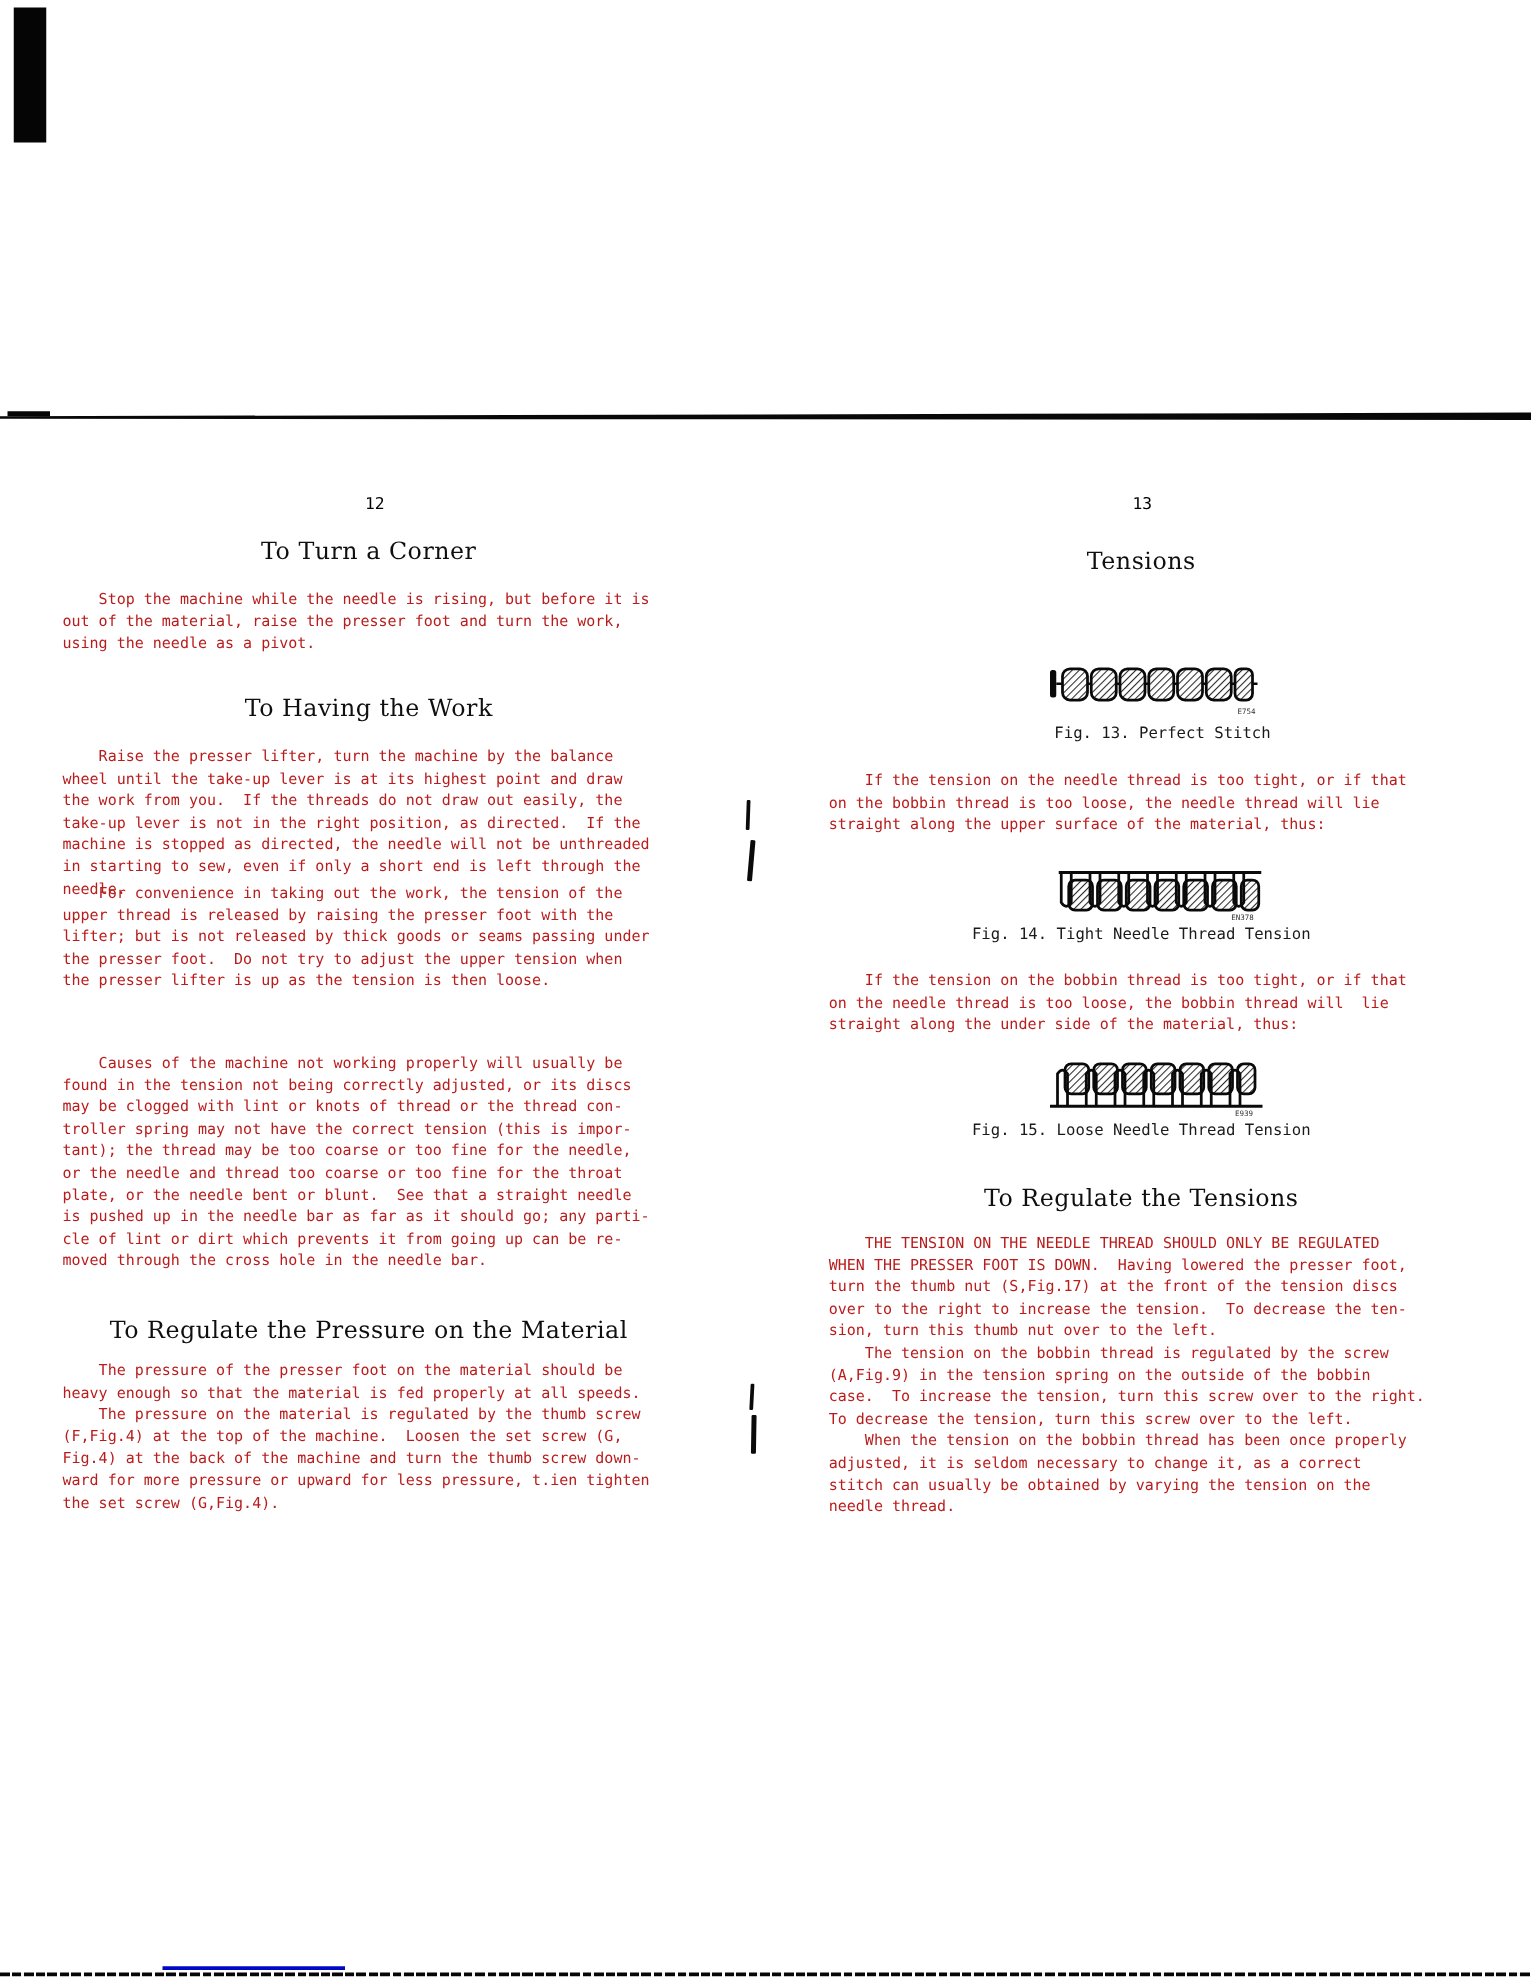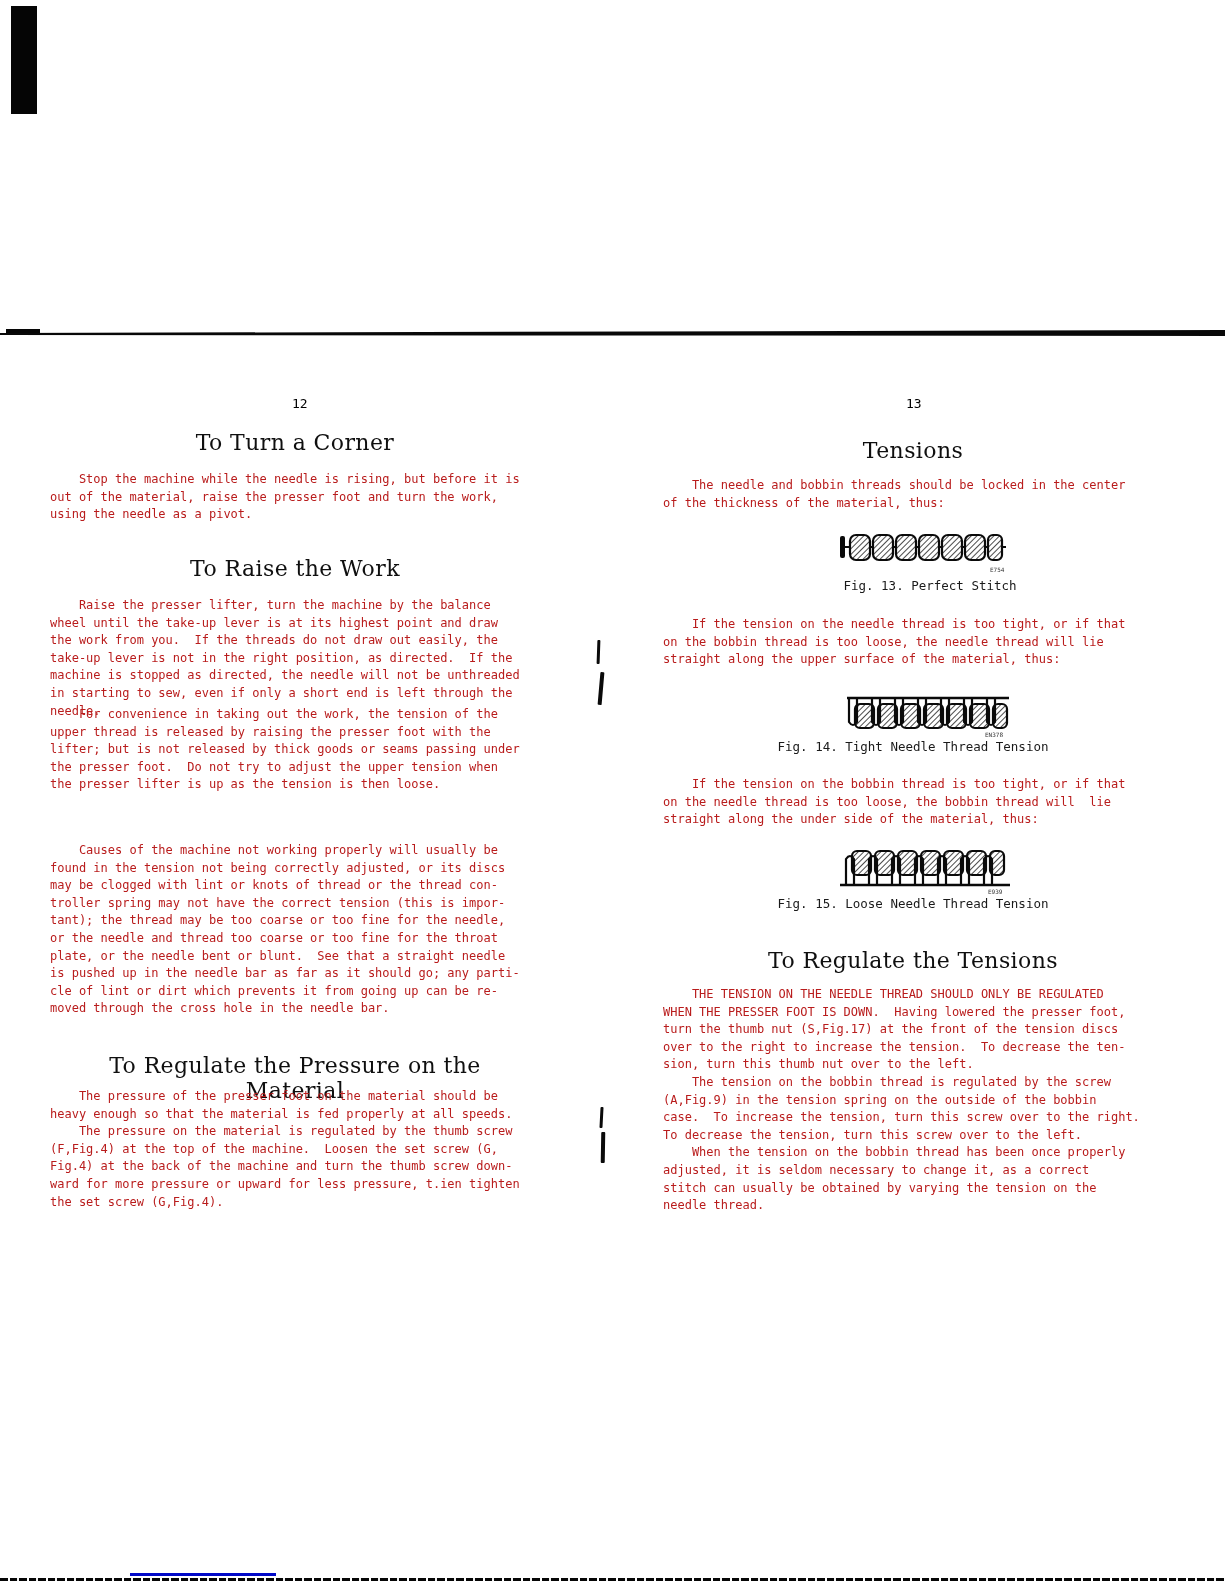--- a/index.html
+++ b/index.html
@@ -7,21 +7,21 @@
     position:relative;width:1225px;height:1585px;background:#ffffff;
     overflow:hidden;font-family:"DejaVu Sans Mono",monospace;color:#161616;
   }
   .body-text{
     position:absolute;white-space:pre;
     font-family:"DejaVu Sans Mono",monospace;
     font-size:12px;line-height:17.6px;color:#b91c1c;
   }
   .heading{
     position:absolute;width:470px;text-align:center;
-    font-family:"DejaVu Serif",serif;font-size:22px;letter-spacing:.4px;
+    font-family:"DejaVu Serif",serif;font-size:19px;letter-spacing:.4px;
     color:#0f0f0f;
   }
   .pagenum{
     position:absolute;font-family:"DejaVu Sans Mono",monospace;
     font-size:13px;color:#000000;
   }
   .caption{
     position:absolute;width:500px;text-align:center;
     font-family:"DejaVu Sans Mono",monospace;font-size:12.5px;color:#1a1a1a;
   }
@@ -51,21 +51,21 @@
     <rect x="6" y="3" width="34" height="4" fill="#060606"></rect>
   </svg>
 
   <div class="pagenum" style="left:292px;top:396px;">12</div>
 
   <div class="heading" style="left:60px;top:430px;">To Turn a Corner</div>
   <div class="body-text" style="left:50px;top:471px;">    Stop the machine while the needle is rising, but before it is
 out of the material, raise the presser foot and turn the work,
 using the needle as a pivot.</div>
 
-  <div class="heading" style="left:60px;top:556px;">To Raise the Work</div>
+  <div class="heading" style="left:60px;top:556px;">To Having the Work</div>
   <div class="body-text" style="left:50px;top:597px;">    Raise the presser lifter, turn the machine by the balance
 wheel until the take-up lever is at its highest point and draw
 the work from you.  If the threads do not draw out easily, the
 take-up lever is not in the right position, as directed.  If the
 machine is stopped as directed, the needle will not be unthreaded
 in starting to sew, even if only a short end is left through the
 needle.</div>
   <div class="body-text" style="left:50px;top:706px;">    For convenience in taking out the work, the tension of the
 upper thread is released by raising the presser foot with the
 lifter; but is not released by thick goods or seams passing under
@@ -92,22 +92,20 @@
 the set screw (G,Fig.4).</div>
 
   <div class="margin-mark" style="left:597px;top:640px;width:3px;height:24px;transform:rotate(2deg);"></div>
   <div class="margin-mark" style="left:599px;top:672px;width:3.5px;height:33px;transform:rotate(5deg);"></div>
   <div class="margin-mark" style="left:600px;top:1107px;width:3px;height:21px;transform:rotate(3deg);"></div>
   <div class="margin-mark" style="left:601px;top:1132px;width:3.5px;height:31px;transform:rotate(1deg);"></div>
 
   <div class="pagenum" style="left:906px;top:396px;">13</div>
 
   <div class="heading" style="left:678px;top:438px;">Tensions</div>
-  <div class="body-text" style="left:663px;top:477px;">    The needle and bobbin threads should be locked in the center
-of the thickness of the material, thus:</div>
 
   <svg class="figure" style="left:838px;top:527px;" width="176" height="42" viewBox="0 0 176 42">
     <defs>
       <pattern id="hp13" width="4" height="4" patternUnits="userSpaceOnUse" patternTransform="rotate(45)">
         <rect width="4" height="4" fill="#fff"></rect>
         <line x1="0" y1="0" x2="0" y2="4" stroke="#2a2a2a" stroke-width="1.7"></line>
       </pattern>
     </defs>
     <rect x="2" y="9" width="5" height="22" rx="2" fill="#0a0a0a"></rect>
     <g stroke="#0a0a0a" stroke-width="2.2" fill="url(#hp13)">

